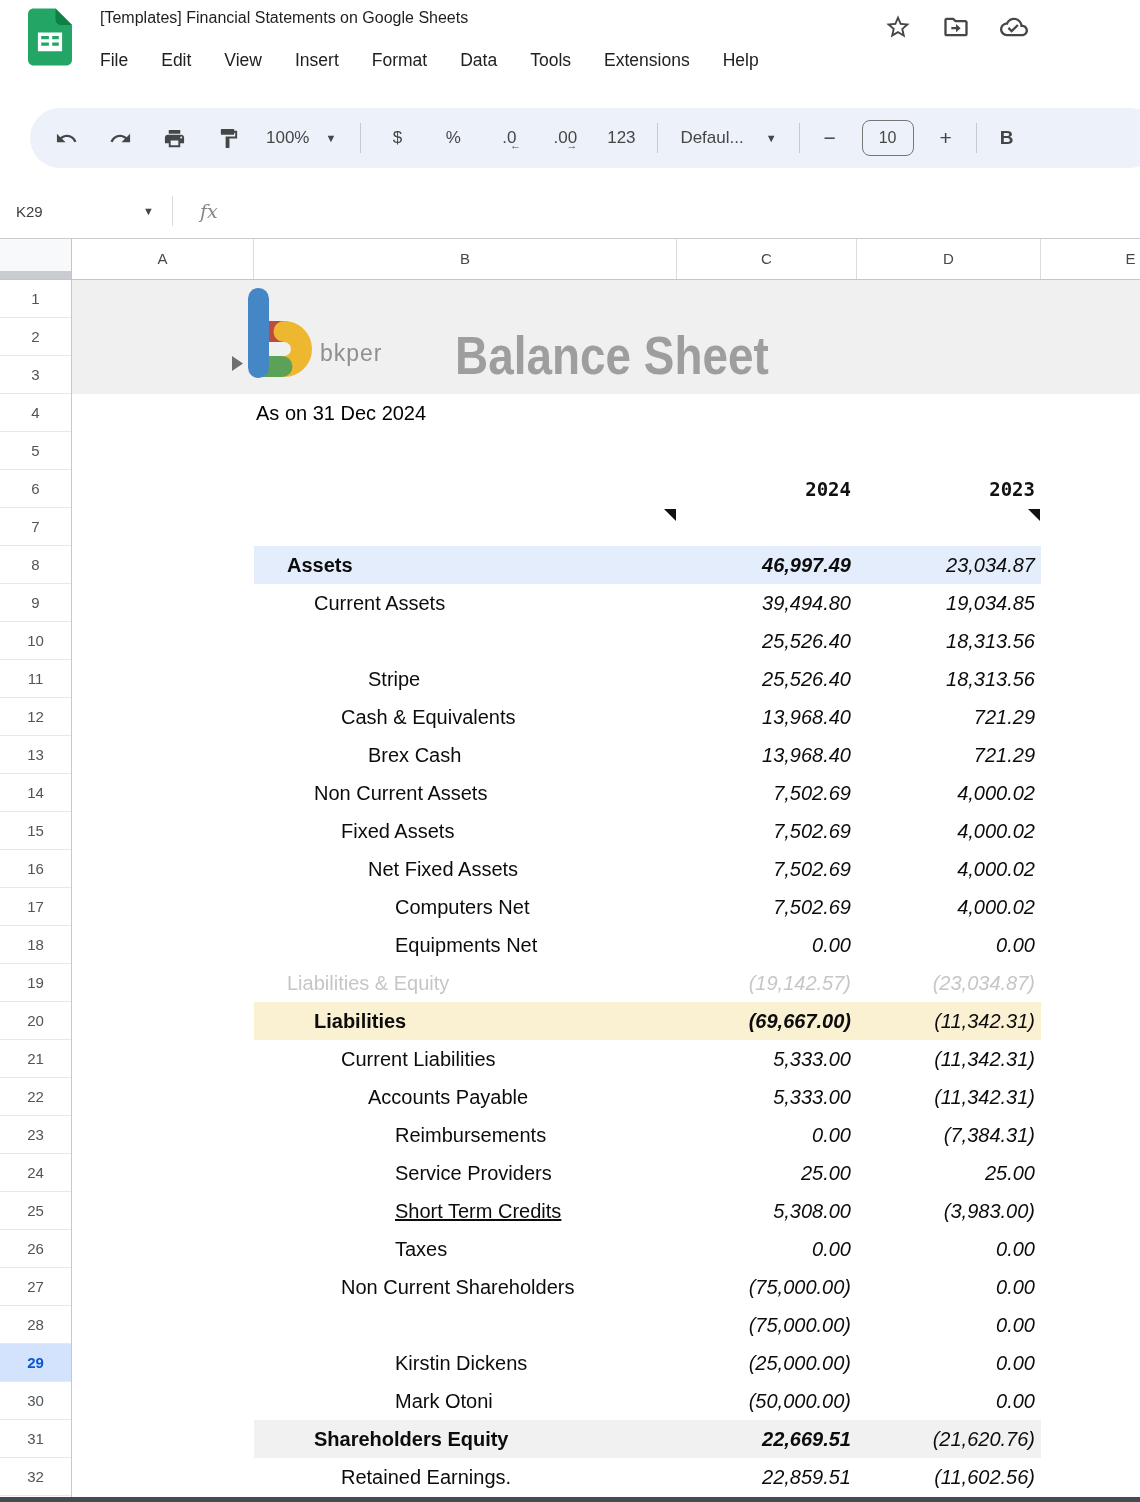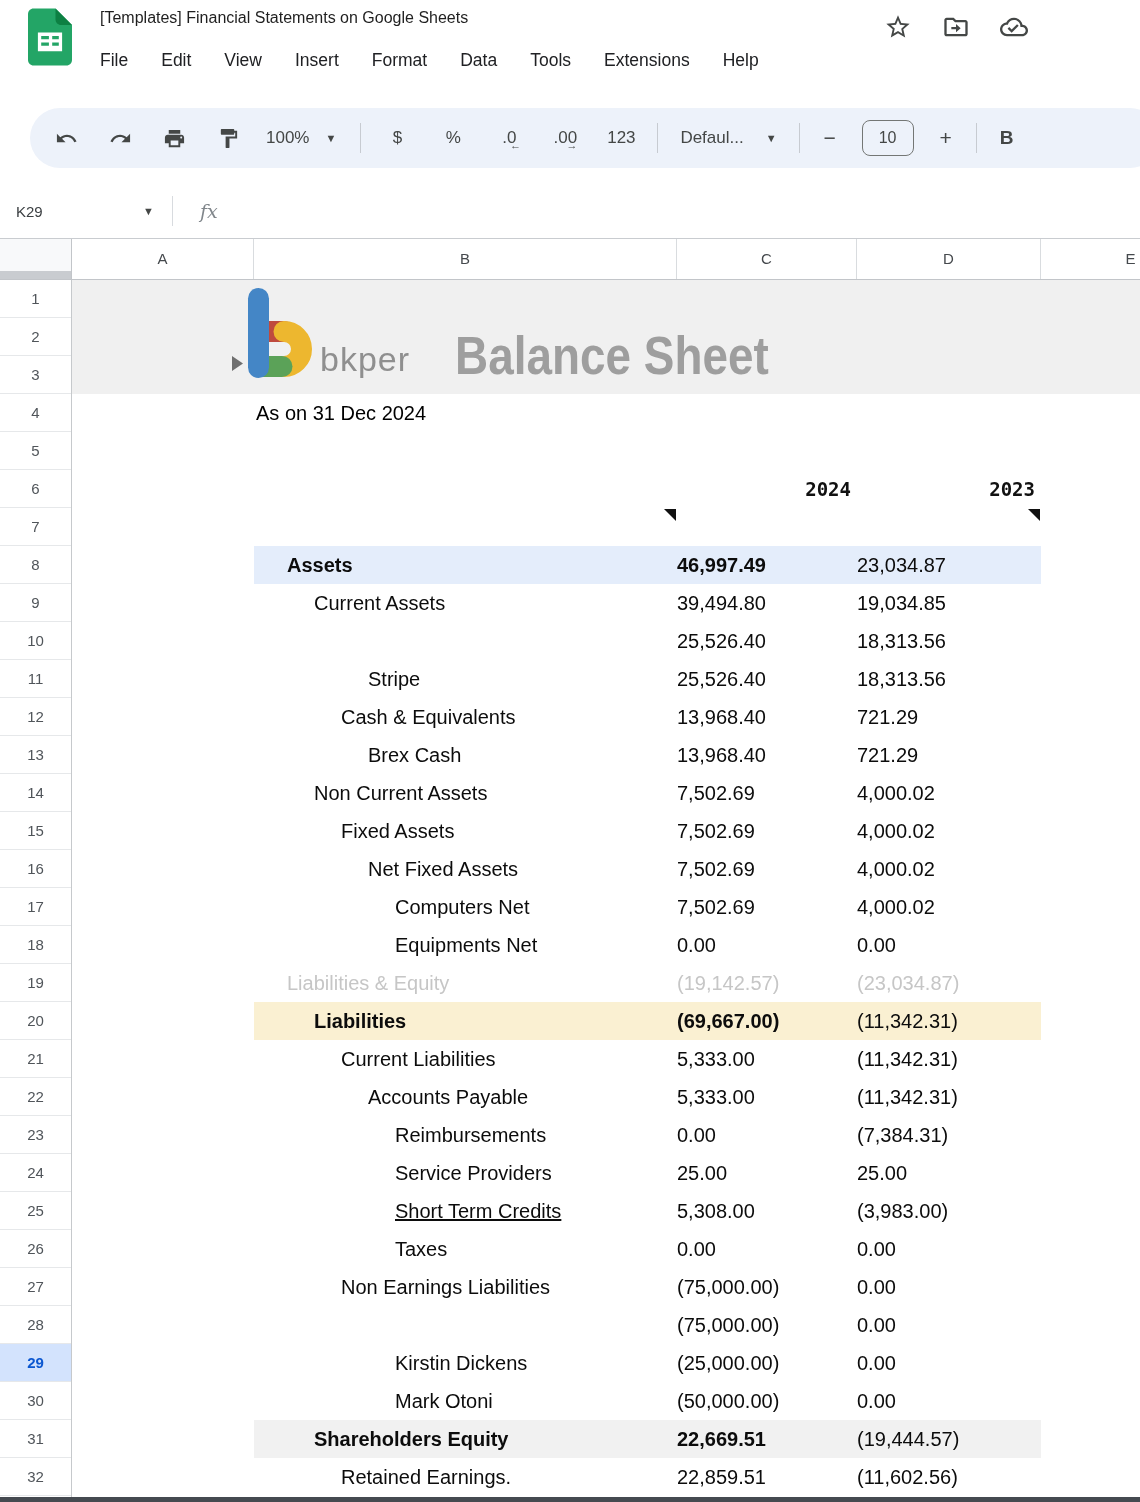--- a/index.html
+++ b/index.html
@@ -51,35 +51,35 @@
   .col-cell { height:100%; background:#fff; border-right:1px solid #d9dcdf; text-align:center;
               line-height:40px; font-size:15px; color:#45494d; flex:none; }
   
   .row-headers { position:absolute; left:0; top:280px; width:72px; height:1222px; border-right:1px solid #c6c9cc; background:#fff; }
   .row-h-cell { height:38px; line-height:38px; text-align:center; font-size:15px; color:#50555a;
                 border-bottom:1px solid #e6e8ea; background:#fff; }
   .row-h-cell.selected { background:#d3e3fd; color:#0b57d0; font-weight:bold; }
   .canvas { position:absolute; left:72px; top:280px; width:1068px; height:1222px; background:#fff; overflow:hidden; }
   .banner { position:absolute; left:0; top:0; width:1068px; height:114px; background:#f0f0f0; }
   .logo-svg { position:absolute; left:156px; top:6px; width:110px; height:96px; }
-  .brand-text { position:absolute; left:248px; top:60px; font-size:34px; font-weight:500; letter-spacing:1px; color:#8f8f8f; }
+  .brand-text { position:absolute; left:248px; top:60px; font-size:23px; font-weight:500; letter-spacing:1px; color:#8f8f8f; }
   .banner-title { position:absolute; left:383px; top:44px; font-size:54px; font-weight:bold; color:#9e9e9e;
                   transform:scaleX(0.85); transform-origin:left center; white-space:nowrap; }
   .subtitle { position:absolute; left:184px; top:114px; height:38px; line-height:38px; font-size:20px; color:#000; }
   .year-hd { position:absolute; top:190px; height:38px; line-height:38px; text-align:right;
              font-family:"DejaVu Sans Mono", monospace; font-weight:bold; font-size:19px; color:#111; }
   .year-c { left:605px; width:174px; }
   .year-d { left:785px; width:178px; }
   .note-tri { position:absolute; width:0; height:0; border-top:12px solid #111; border-left:12px solid transparent; }
   #note-b { left:592px; top:229px; }
   #note-d { left:956px; top:229px; }
   .sheet-row { position:absolute; left:0; width:1068px; height:38px; line-height:38px; font-size:20px; color:#0c0c0c; }
   .band { position:absolute; left:182px; top:0; width:787px; height:38px; }
   .lbl { position:absolute; white-space:nowrap; }
-  .val { position:absolute; text-align:left; }
+  .val { position:absolute; text-align:right;font-style:italic; }
   .val.c { left:605px; width:174px; }
   .val.d { left:785px; width:178px; }
   .sheet-row.bold .lbl, .sheet-row.bold .val.c { font-weight:bold; }
   .bottom-edge { position:absolute; left:0; bottom:0; width:1140px; height:5px; background:#454a50; }
 </style>
 </head>
 <body>
 
 <div id="app">
 
@@ -330,21 +330,21 @@
           <span class="lbl" style="left: 323px; text-decoration: underline;">Short Term Credits</span>
           <span class="val c">5,308.00</span>
           <span class="val d">(3,983.00)</span>
         </div>
         <div class="sheet-row" style="top: 950px;">
           <span class="lbl" style="left: 323px;">Taxes</span>
           <span class="val c">0.00</span>
           <span class="val d">0.00</span>
         </div>
         <div class="sheet-row" style="top: 988px;">
-          <span class="lbl" style="left: 269px;">Non Earnings Liabilities</span>
+          <span class="lbl" style="left: 269px;">Non Current Shareholders</span>
           <span class="val c">(75,000.00)</span>
           <span class="val d">0.00</span>
         </div>
         <div class="sheet-row" style="top: 1026px;">
           <span class="val c">(75,000.00)</span>
           <span class="val d">0.00</span>
         </div>
         <div class="sheet-row" style="top: 1064px;">
           <span class="lbl" style="left: 323px;">Kirstin Dickens</span>
           <span class="val c">(25,000.00)</span>
@@ -352,21 +352,21 @@
         </div>
         <div class="sheet-row" style="top: 1102px;">
           <span class="lbl" style="left: 323px;">Mark Otoni</span>
           <span class="val c">(50,000.00)</span>
           <span class="val d">0.00</span>
         </div>
         <div class="sheet-row bold" style="top: 1140px;">
           <div class="band" style="background: rgb(241, 241, 241);"></div>
           <span class="lbl" style="left: 242px;">Shareholders Equity</span>
           <span class="val c">22,669.51</span>
-          <span class="val d">(19,444.57)</span>
+          <span class="val d">(21,620.76)</span>
         </div>
         <div class="sheet-row" style="top: 1178px;">
           <span class="lbl" style="left: 269px;">Retained Earnings.</span>
           <span class="val c">22,859.51</span>
           <span class="val d">(11,602.56)</span>
         </div>
       </div>
   </div>
 
   <div class="bottom-edge"></div>

